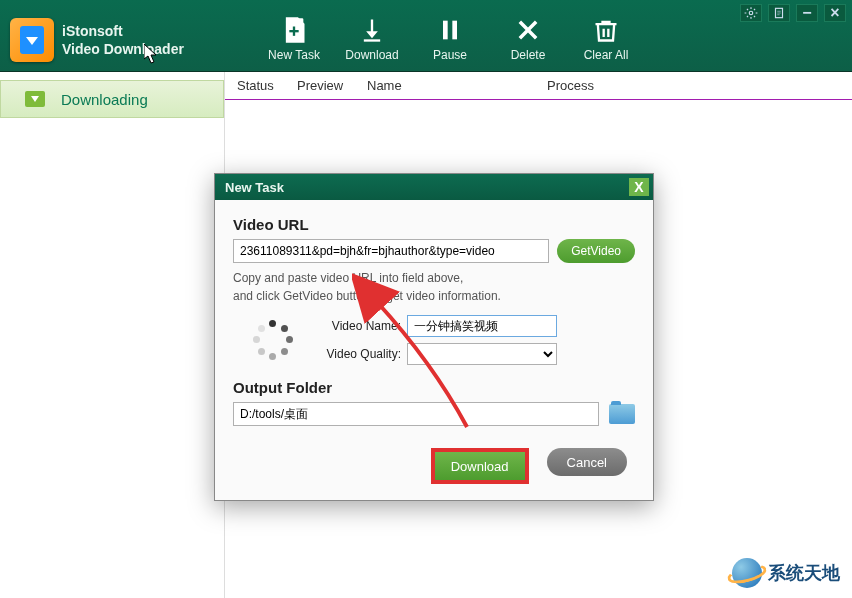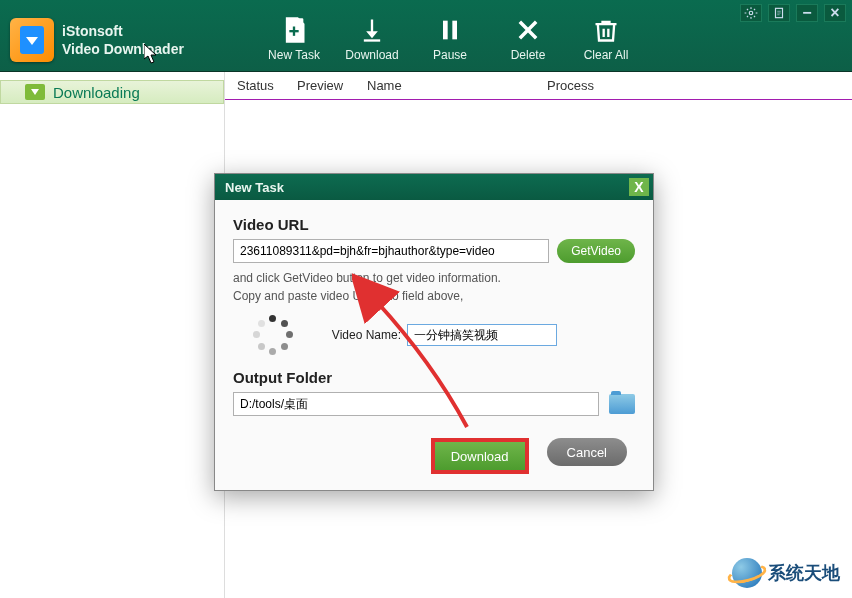--- a/index.html
+++ b/index.html
@@ -22,21 +22,21 @@
 
 .win-controls { position:absolute; right:6px; top:4px; display:flex; gap:6px; }
 .win-btn { width:22px; height:18px; background:#0a5a3e; border:1px solid #1a7a5a; display:flex; align-items:center; justify-content:center; cursor:pointer; }
 .win-btn svg { width:14px; height:14px; color:#cde; }
 .win-btn.min::after{content:"−";color:#cde;font-weight:bold;font-size:16px;line-height:0;}
 .win-btn.close::after{content:"×";color:#cde;font-weight:bold;font-size:16px;line-height:0;}
 
 
 .main { display:flex; height: calc(100% - 72px); }
 .sidebar { width:225px; background:#fff; border-right:1px solid #ddd; padding-top:8px; }
-.side-item { height:24px; display:flex; align-items:center; gap:8px; padding-left:24px; background:linear-gradient(to bottom,#e8f3d9,#d6ecc0); border:1px solid #c0d8a0; color:#0a7a55; font-size:15px; cursor:pointer; }
+.side-item { height:38px; display:flex; align-items:center; gap:16px; padding-left:24px; background:linear-gradient(to bottom,#e8f3d9,#d6ecc0); border:1px solid #c0d8a0; color:#0a7a55; font-size:15px; cursor:pointer; }
 .side-icon { width:20px; height:16px; background:#7fbb3a; border-radius:2px; position:relative; display:flex; align-items:center; justify-content:center; }
 .side-icon::after{content:"";border-left:4px solid transparent;border-right:4px solid transparent;border-top:6px solid #fff;}
 
 
 .content { flex:1; background:#fff; }
 .col-headers { display:flex; padding:6px 12px; color:#333; font-size:13px; border-bottom:1px solid #a21caf; }
 .col-status{width:60px;} .col-preview{width:70px;} .col-name{width:180px;} .col-process{flex:1;}
 
 
 .dialog { position:absolute; left:214px; top:173px; width:440px; background:#fafafa; border:1px solid #888; box-shadow:0 6px 24px rgba(0,0,0,.35); }
@@ -166,39 +166,43 @@
     <span>New Task</span>
     <div class="dlg-close">X</div>
   </div>
   <div class="dlg-body">
     <div class="section-label">Video URL</div>
     <div class="url-row">
       <input class="url-input" value="23611089311&amp;pd=bjh&amp;fr=bjhauthor&amp;type=video" style="">
       <button class="pill-btn">GetVideo</button>
     </div>
     <div class="hint">
+      <div>Copy and paste video URL into field above,</div>
       <div>and click GetVideo button to get video information.</div>
-      <div>Copy and paste video URL into field above,</div>
     </div>
     <div class="info-row">
       <div class="spinner">
         <span class="d1"></span>
           <span class="d2"></span>
           <span class="d3"></span>
           <span class="d4"></span>
           <span class="d5"></span>
           <span class="d6"></span>
           <span class="d7"></span>
           <span class="d8"></span>
       </div>
       <div class="field-col">
         <div class="field-row">
           <div class="field-label">Video Name:</div>
           <input class="field-input" value="一分钟搞笑视频" style="">
         </div>
+        <div class="field-row">
+          <div class="field-label">Video Quality:</div>
+          <select class="field-select"><option></option></select>
+        </div>
       </div>
     </div>
     <div class="section-label" style="margin-top:14px">Output Folder</div>
     <div class="folder-row">
       <input class="folder-input" value="D:/tools/桌面" style="">
       <div class="folder-icon"></div>
     </div>
     <div class="dlg-buttons">
       <button class="big-btn dl-btn">Download</button>
       <button class="big-btn cancel-btn">Cancel</button>

